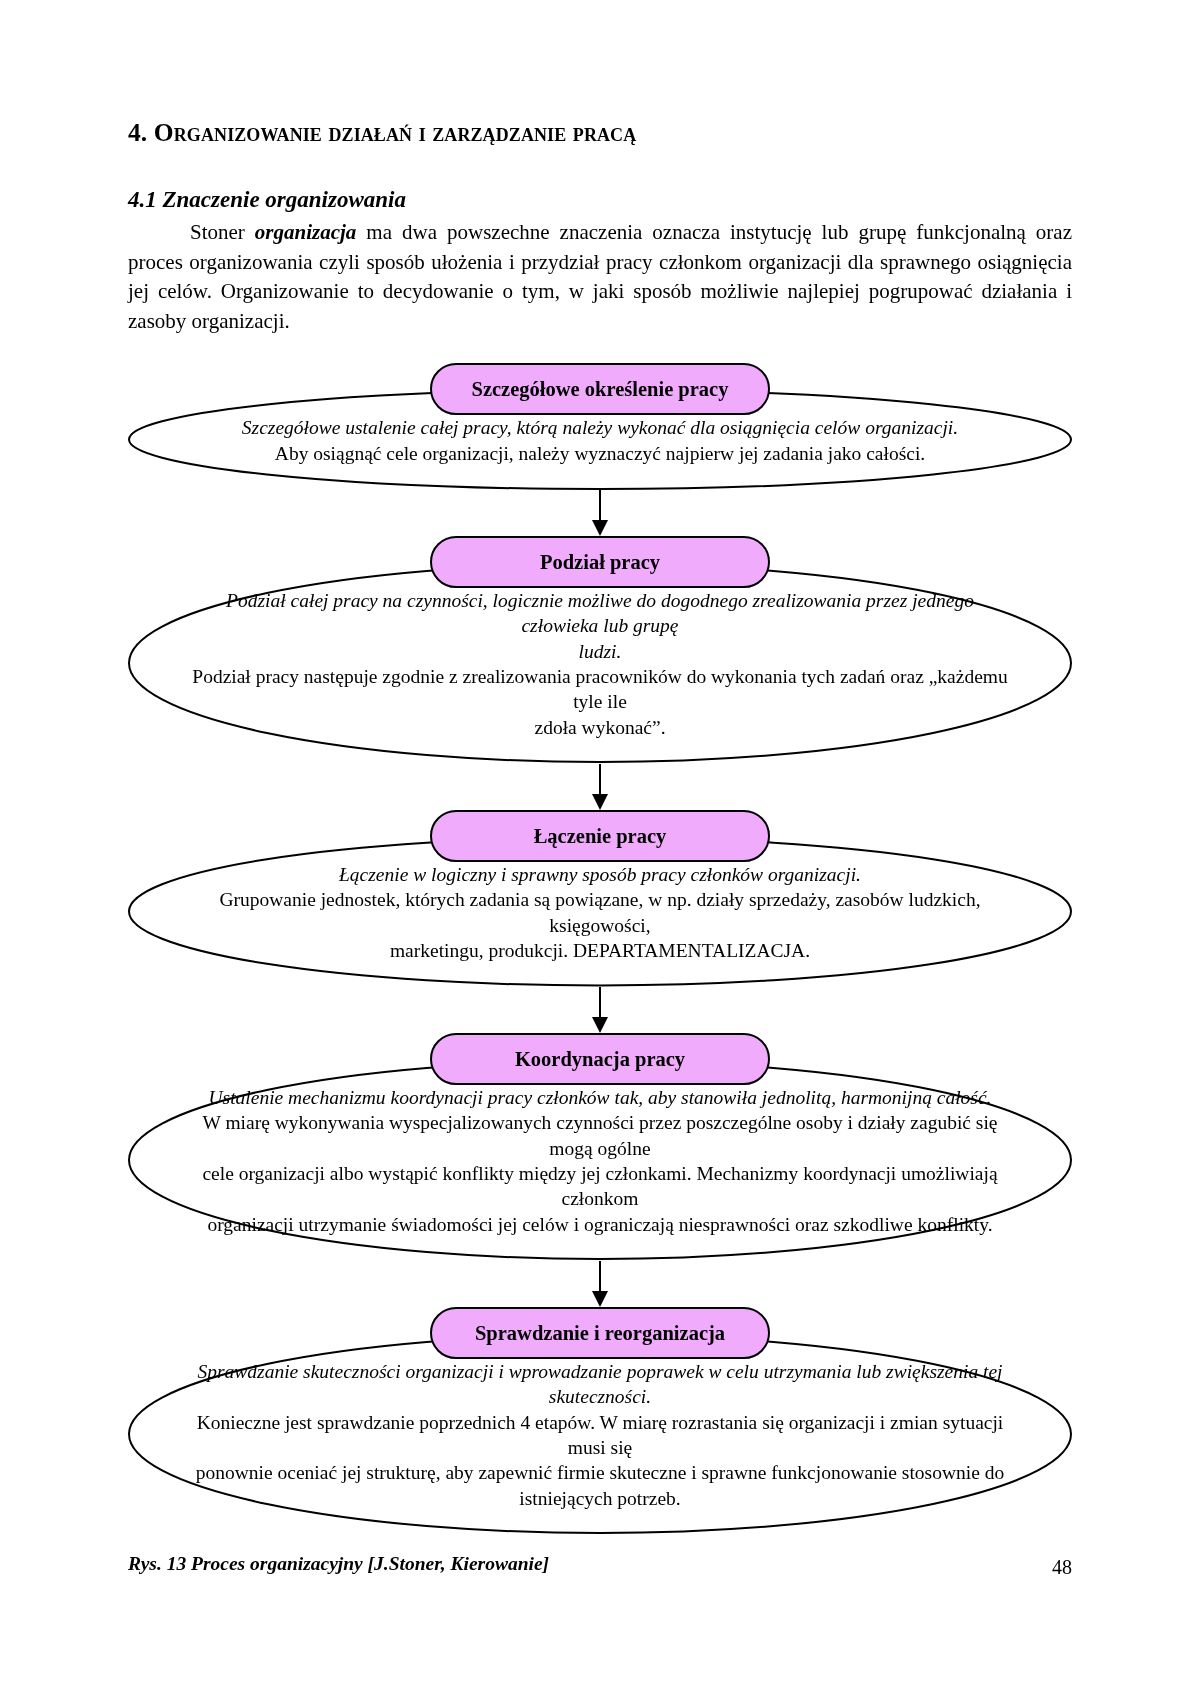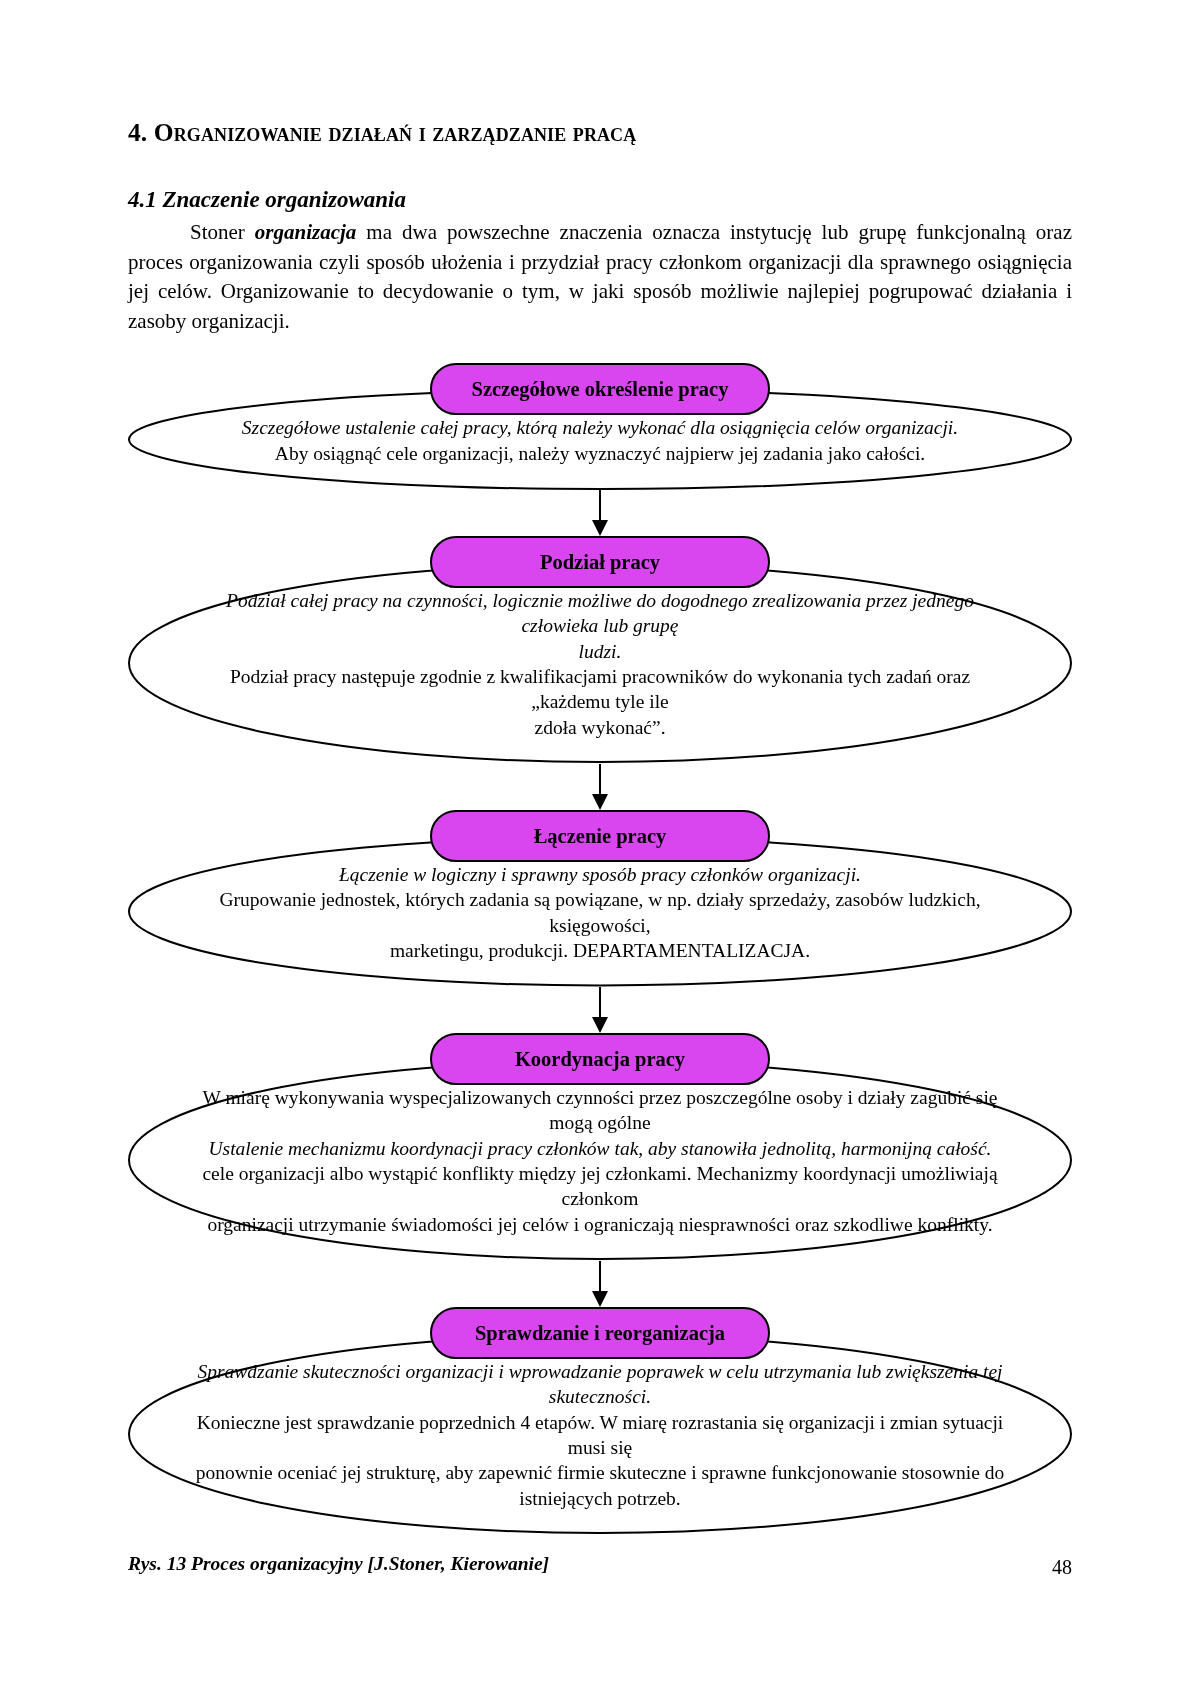--- a/index.html
+++ b/index.html
@@ -89,21 +89,21 @@
     top: 0;
   }
 
   
   .pill {
     position: relative;
     z-index: 3;
     margin: 0 auto;
     width: 340px;
     height: 52px;
-    background: #d946ef;
+    background: #f0abfc;
     border: 2px solid #000000;
     border-radius: 26px / 26px;
     display: flex;
     align-items: center;
     justify-content: center;
     box-sizing: border-box;
   }
   .pill-label {
     font-size: 20.5px;
     font-weight: bold;
@@ -208,21 +208,21 @@
           <div class="pill">
             <div class="pill-label">Podział pracy</div>
           </div>
           <div class="bubble" style="height: 202px;">
             <svg class="bubble-shape" preserveAspectRatio="none" viewBox="0 0 944 100">
               <ellipse cx="472" cy="50" rx="471" ry="49" vector-effect="non-scaling-stroke"></ellipse>
             </svg>
             <div class="bubble-text">
               <span class="line lead">Podział całej pracy na czynności, logicznie możliwe do dogodnego zrealizowania przez jednego człowieka lub  grupę</span>
               <span class="line lead">ludzi.</span>
-              <span class="line body">Podział pracy następuje zgodnie z kwalifikacjami pracowników do wykonania tych zadań oraz „każdemu tyle ile</span>
+              <span class="line body">Podział pracy następuje zgodnie z zrealizowania pracowników do wykonania tych zadań oraz „każdemu tyle ile</span>
               <span class="line body">zdoła wykonać”.</span>
             </div>
           </div>
         </div>
         <div class="arrow-wrap">
           <svg width="944" height="46" viewBox="0 0 944 46">
             <line x1="472" y1="0" x2="472" y2="36" stroke="#000" stroke-width="2"></line>
             <polygon points="472,46 464,30 480,30" fill="#000"></polygon>
           </svg>
         </div>
@@ -249,22 +249,22 @@
         </div>
         <div class="stage">
           <div class="pill">
             <div class="pill-label">Koordynacja pracy</div>
           </div>
           <div class="bubble" style="height: 202px;">
             <svg class="bubble-shape" preserveAspectRatio="none" viewBox="0 0 944 100">
               <ellipse cx="472" cy="50" rx="471" ry="49" vector-effect="non-scaling-stroke"></ellipse>
             </svg>
             <div class="bubble-text">
+              <span class="line lead">Ustalenie mechanizmu koordynacji pracy członków tak, aby stanowiła jednolitą, harmonijną całość.</span>
               <span class="line body">W miarę wykonywania wyspecjalizowanych czynności przez poszczególne osoby i działy zagubić się mogą ogólne</span>
-              <span class="line lead">Ustalenie mechanizmu koordynacji pracy członków tak, aby stanowiła jednolitą, harmonijną całość.</span>
               <span class="line body">cele organizacji  albo wystąpić konflikty między jej członkami. Mechanizmy koordynacji umożliwiają członkom</span>
               <span class="line body">organizacji utrzymanie świadomości jej celów i ograniczają niesprawności oraz szkodliwe konflikty.</span>
             </div>
           </div>
         </div>
         <div class="arrow-wrap">
           <svg width="944" height="46" viewBox="0 0 944 46">
             <line x1="472" y1="0" x2="472" y2="36" stroke="#000" stroke-width="2"></line>
             <polygon points="472,46 464,30 480,30" fill="#000"></polygon>
           </svg>

